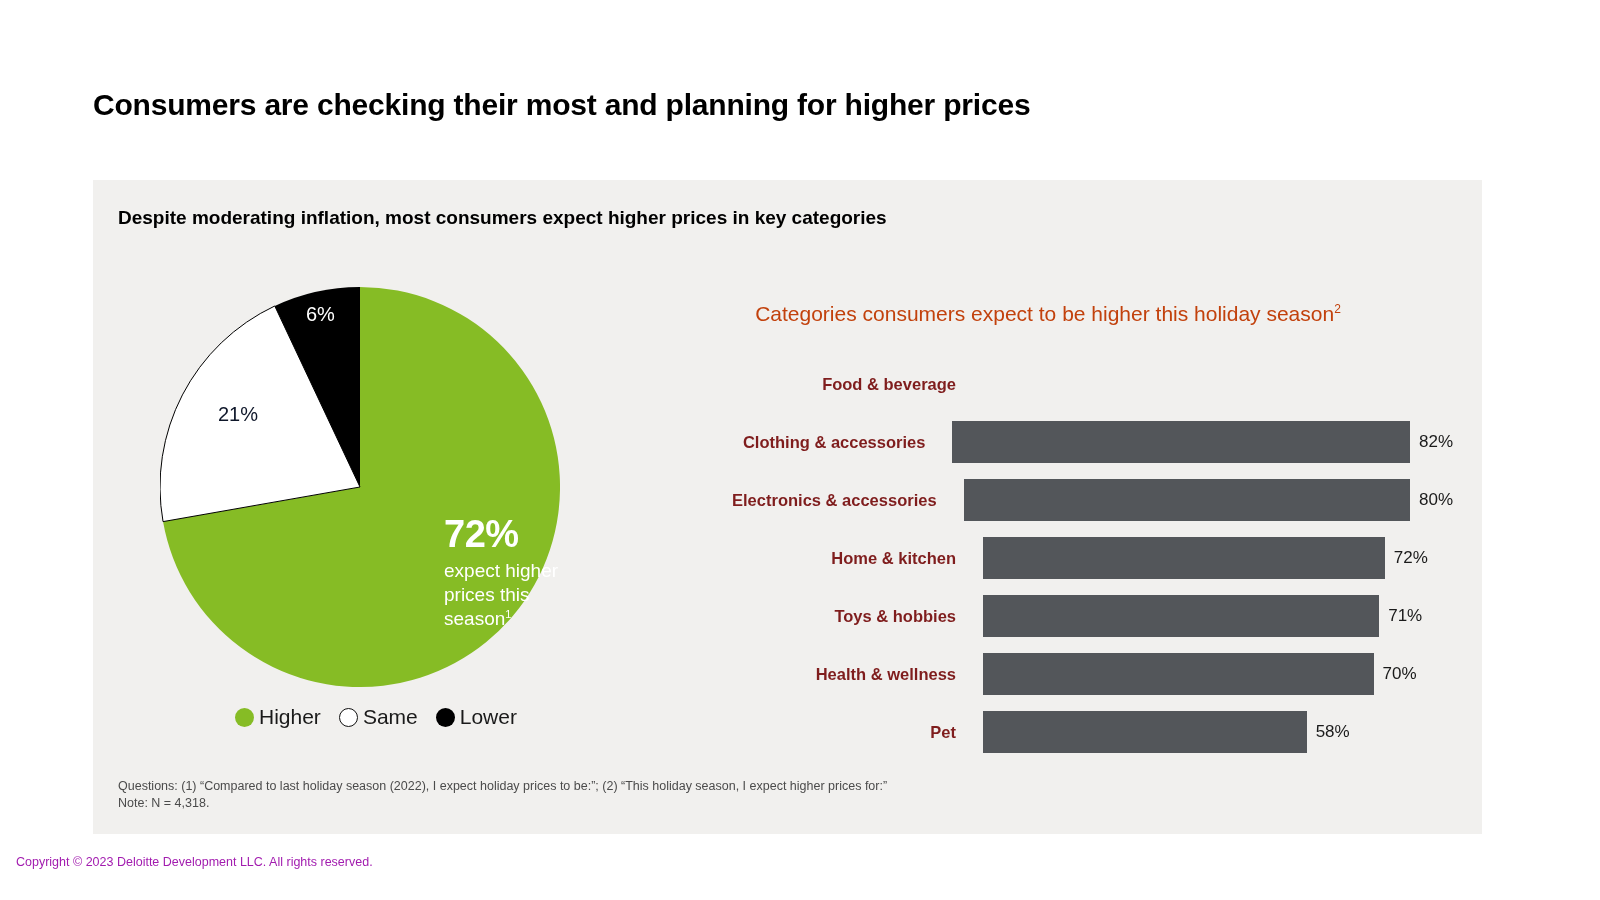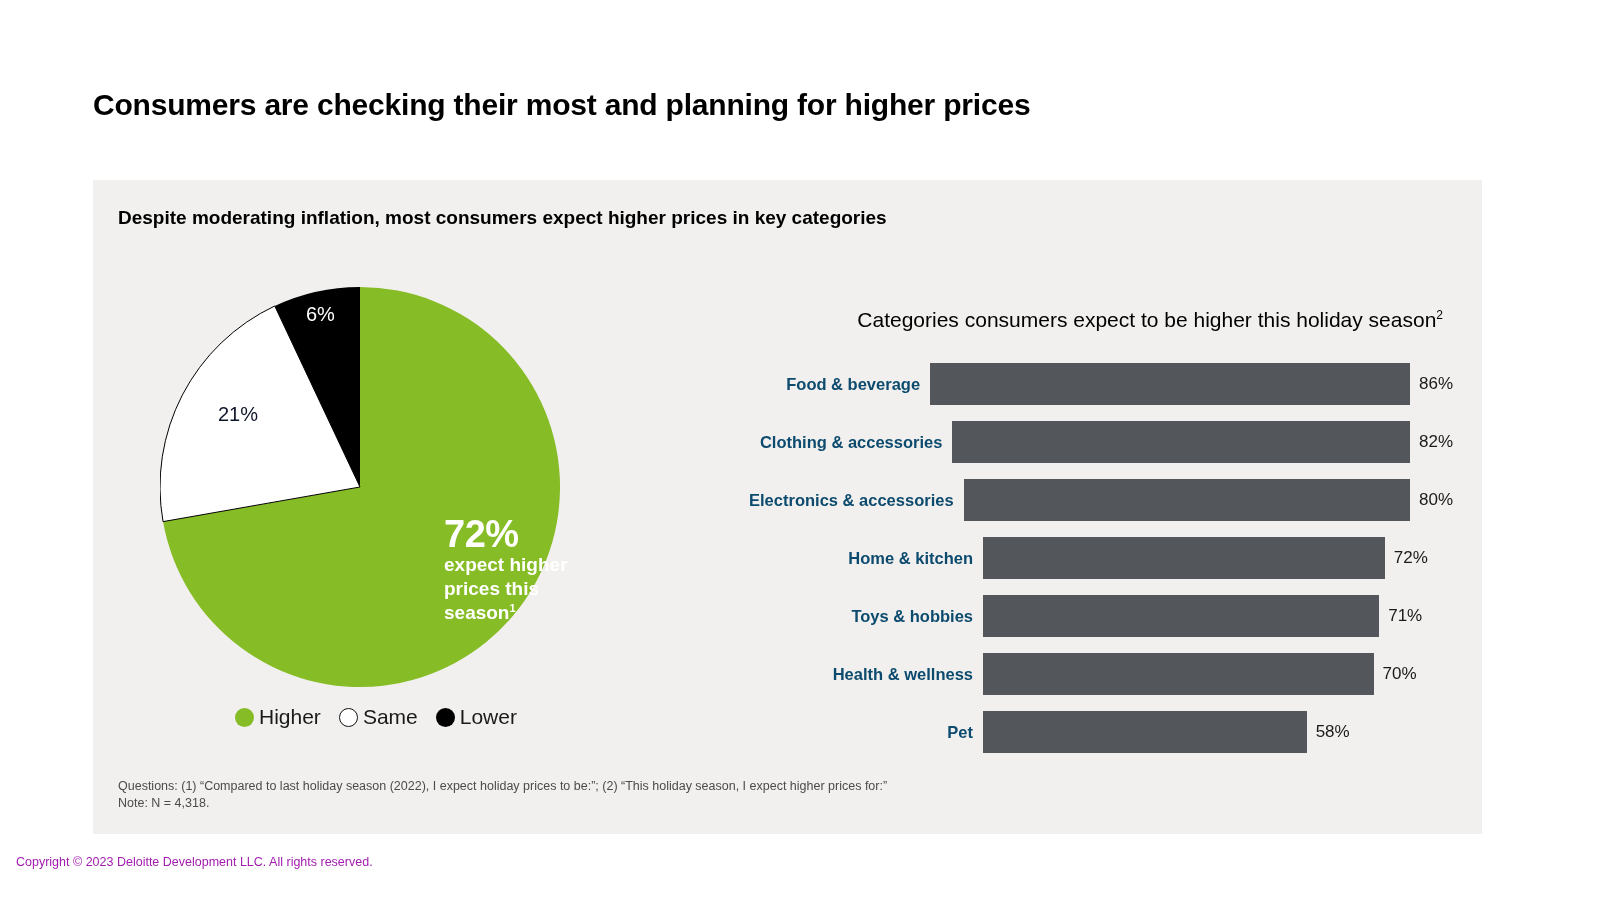--- a/index.html
+++ b/index.html
@@ -68,22 +68,23 @@
   }
   .pie-callout .big {
     font-size: 38px;
     font-weight: 700;
     line-height: 1.0;
     display: block;
     letter-spacing: -0.5px;
   }
   .pie-callout .sub {
     display: block;
+    margin-top: 6px;
     font-size: 19px;
-    font-weight: 700;
+    font-weight: 400;
     line-height: 1.27;
   }
   .pie-callout .sub sup { font-size: 11px; vertical-align: super; }
 
   .slice-label {
     position: absolute;
     font-size: 20px;
     font-weight: 400;
   }
   .slice-label.on-dark { color: #ffffff; }
@@ -112,47 +113,47 @@
   .bar-section {
     position: absolute;
     left: 560px;
     top: 110px;
     width: 800px;
     height: 480px;
   }
   .bar-title {
     position: absolute;
     left: 0;
-    top: 18px;
+    top: 12px;
     width: 790px;
-    text-align: right;
+    text-align: center;
     font-size: 21px;
-    color: #000000;
+    color: #c2410c;
     white-space: nowrap;
   }
   .bar-title sup { font-size: 12px; vertical-align: super; }
 
   .bar-rows {
     position: absolute;
     left: 0;
     top: 65px;
     width: 800px;
   }
   .bar-row {
     display: flex;
     align-items: center;
     height: 58px;
   }
   .bar-label {
     width: 330px;
     text-align: right;
-    padding-right: 10px;
+    padding-right: 27px;
     font-size: 16.5px;
     font-weight: 700;
-    color: #0c4a6e;
+    color: #7f1d1d;
     white-space: nowrap;
   }
   .bar-track {
     position: relative;
     flex: 1;
     height: 100%;
     display: flex;
     align-items: center;
   }
   .bar-fill {
@@ -226,24 +227,20 @@
         <span class="legend-dot black"></span>
         <span class="legend-label">Lower</span>
       </div>
     </div>
 
     <div class="bar-section">
       <div class="bar-title"><span>Categories consumers expect to be higher this holiday season</span><sup>2</sup></div>
       <div class="bar-rows" id="bar-rows">
           <div class="bar-row">
             <div class="bar-label">Food &amp; beverage</div>
-            <div class="bar-track">
-              <div class="bar-fill" style="width: 479.88px; background: rgb(83, 86, 90);"></div>
-              <div class="bar-value">86%</div>
-            </div>
           </div>
           <div class="bar-row">
             <div class="bar-label">Clothing &amp; accessories</div>
             <div class="bar-track">
               <div class="bar-fill" style="width: 457.56px; background: rgb(83, 86, 90);"></div>
               <div class="bar-value">82%</div>
             </div>
           </div>
           <div class="bar-row">
             <div class="bar-label">Electronics &amp; accessories</div>

